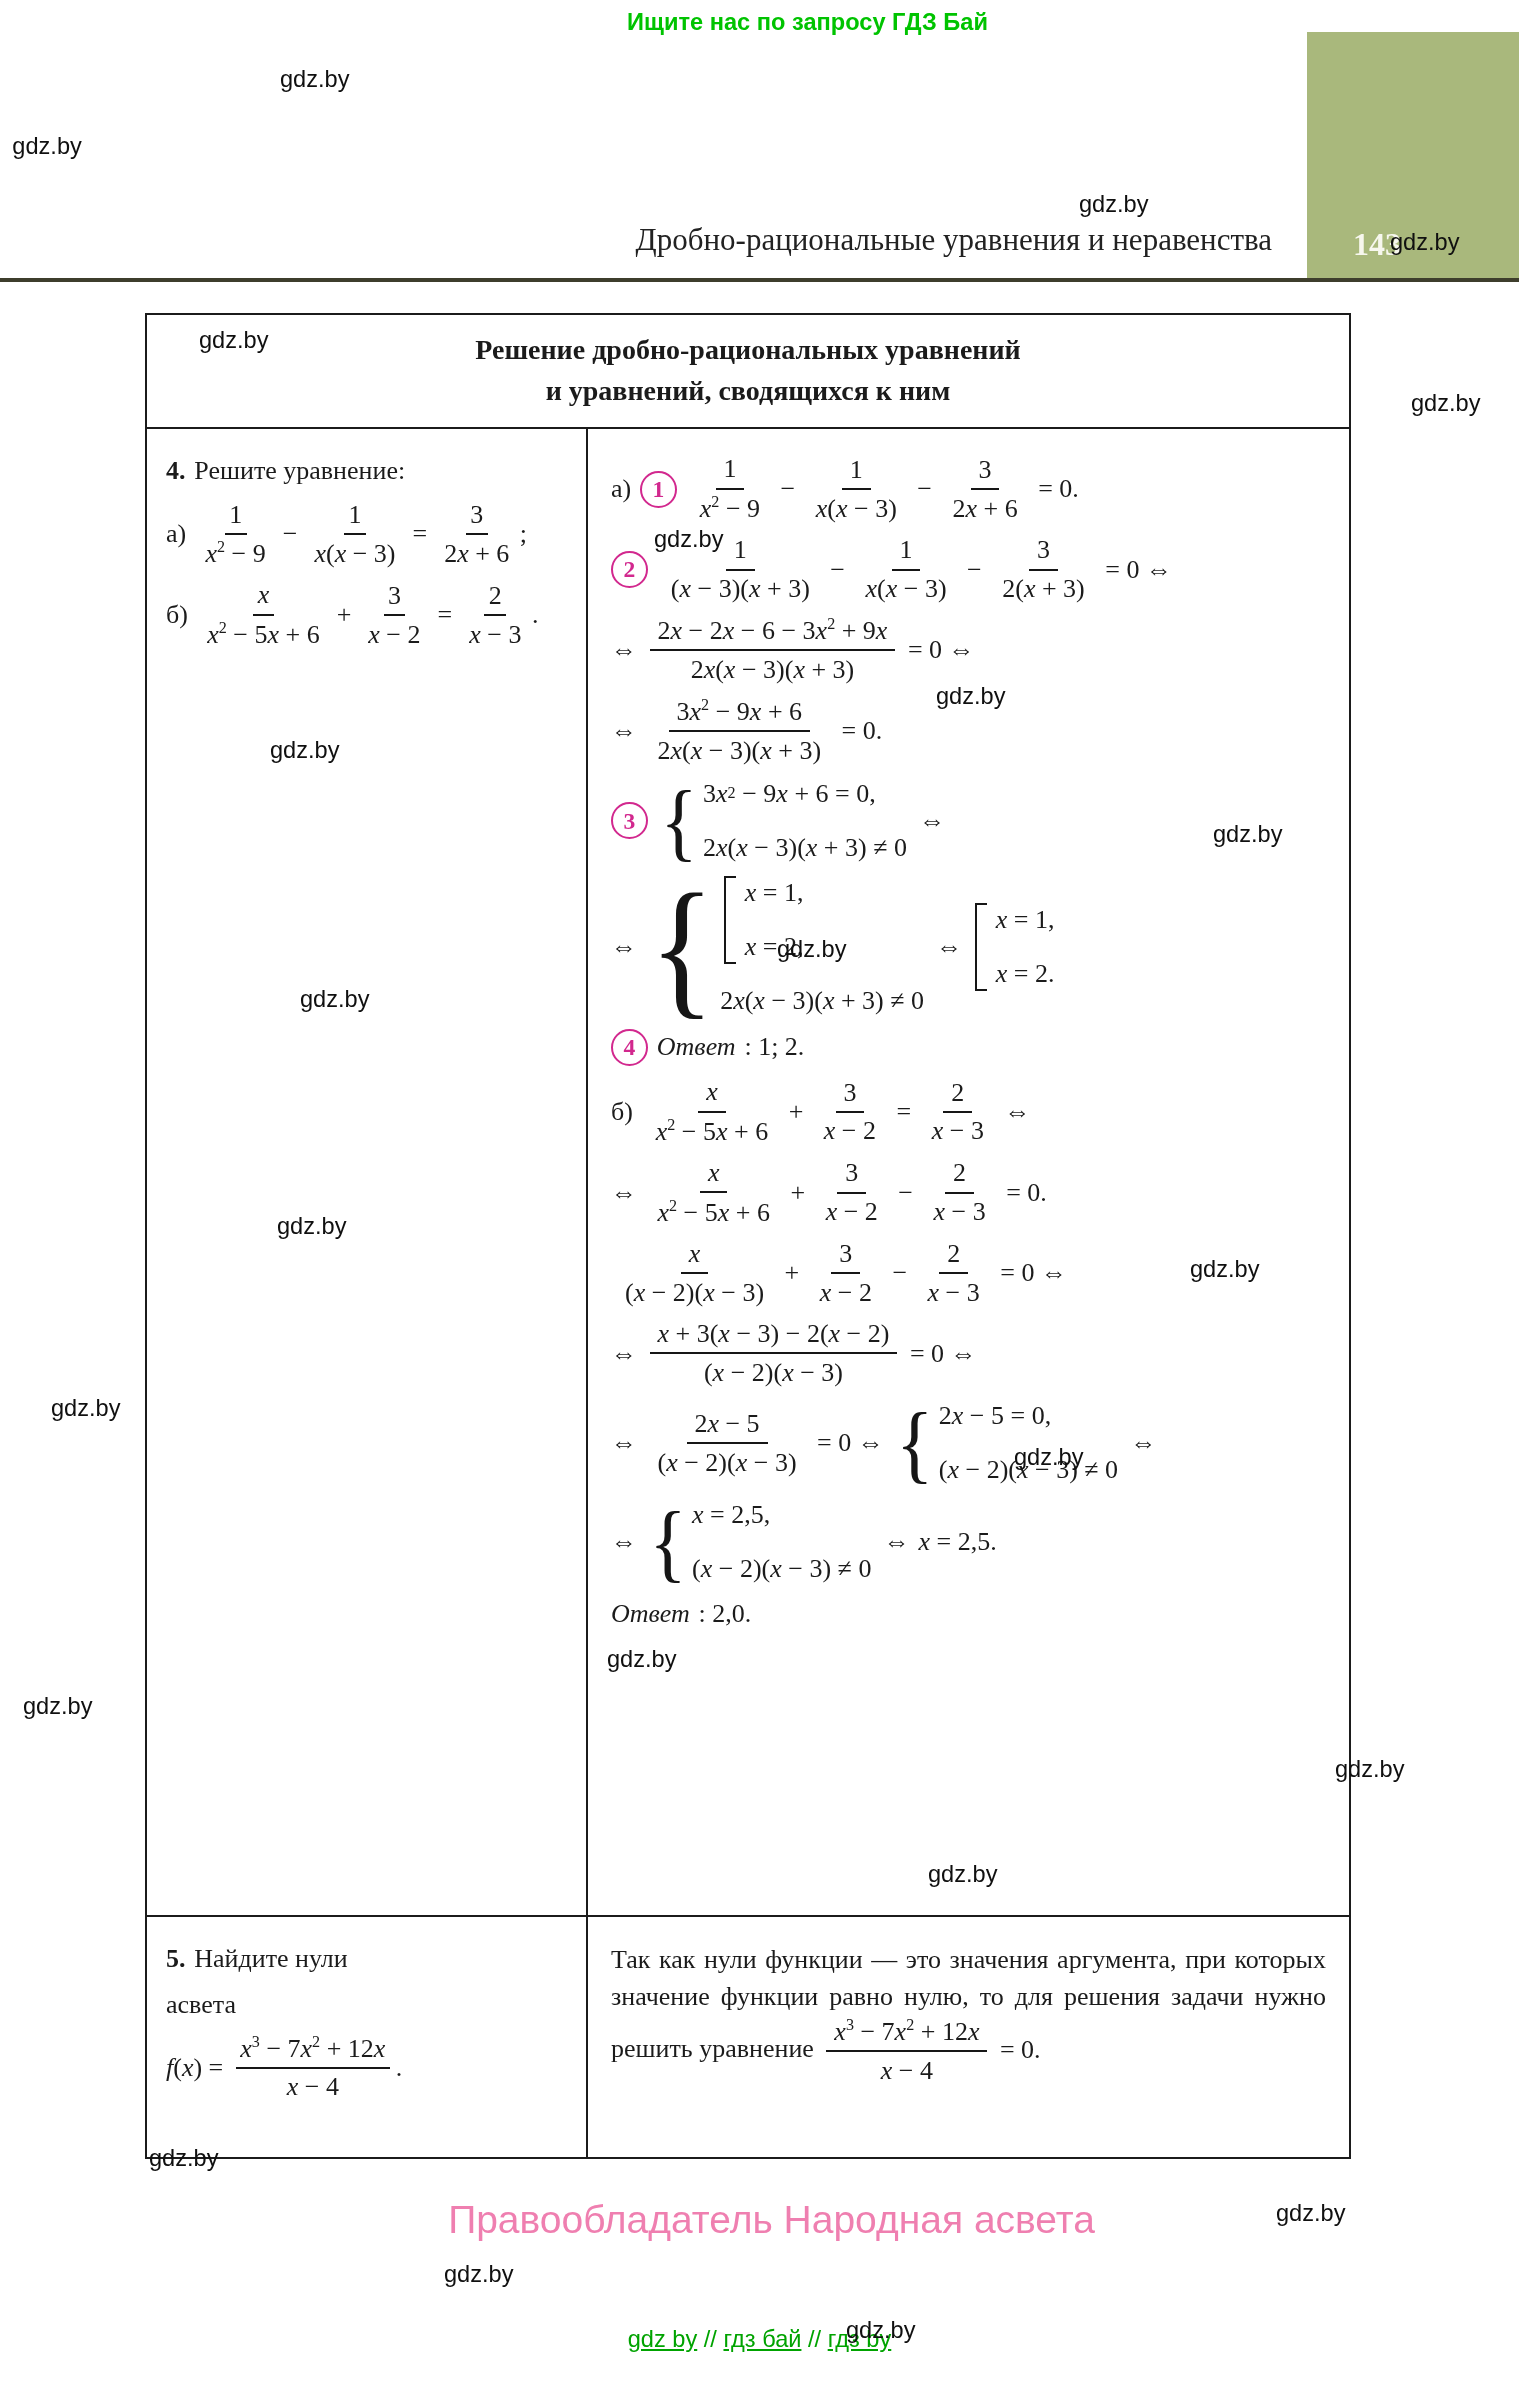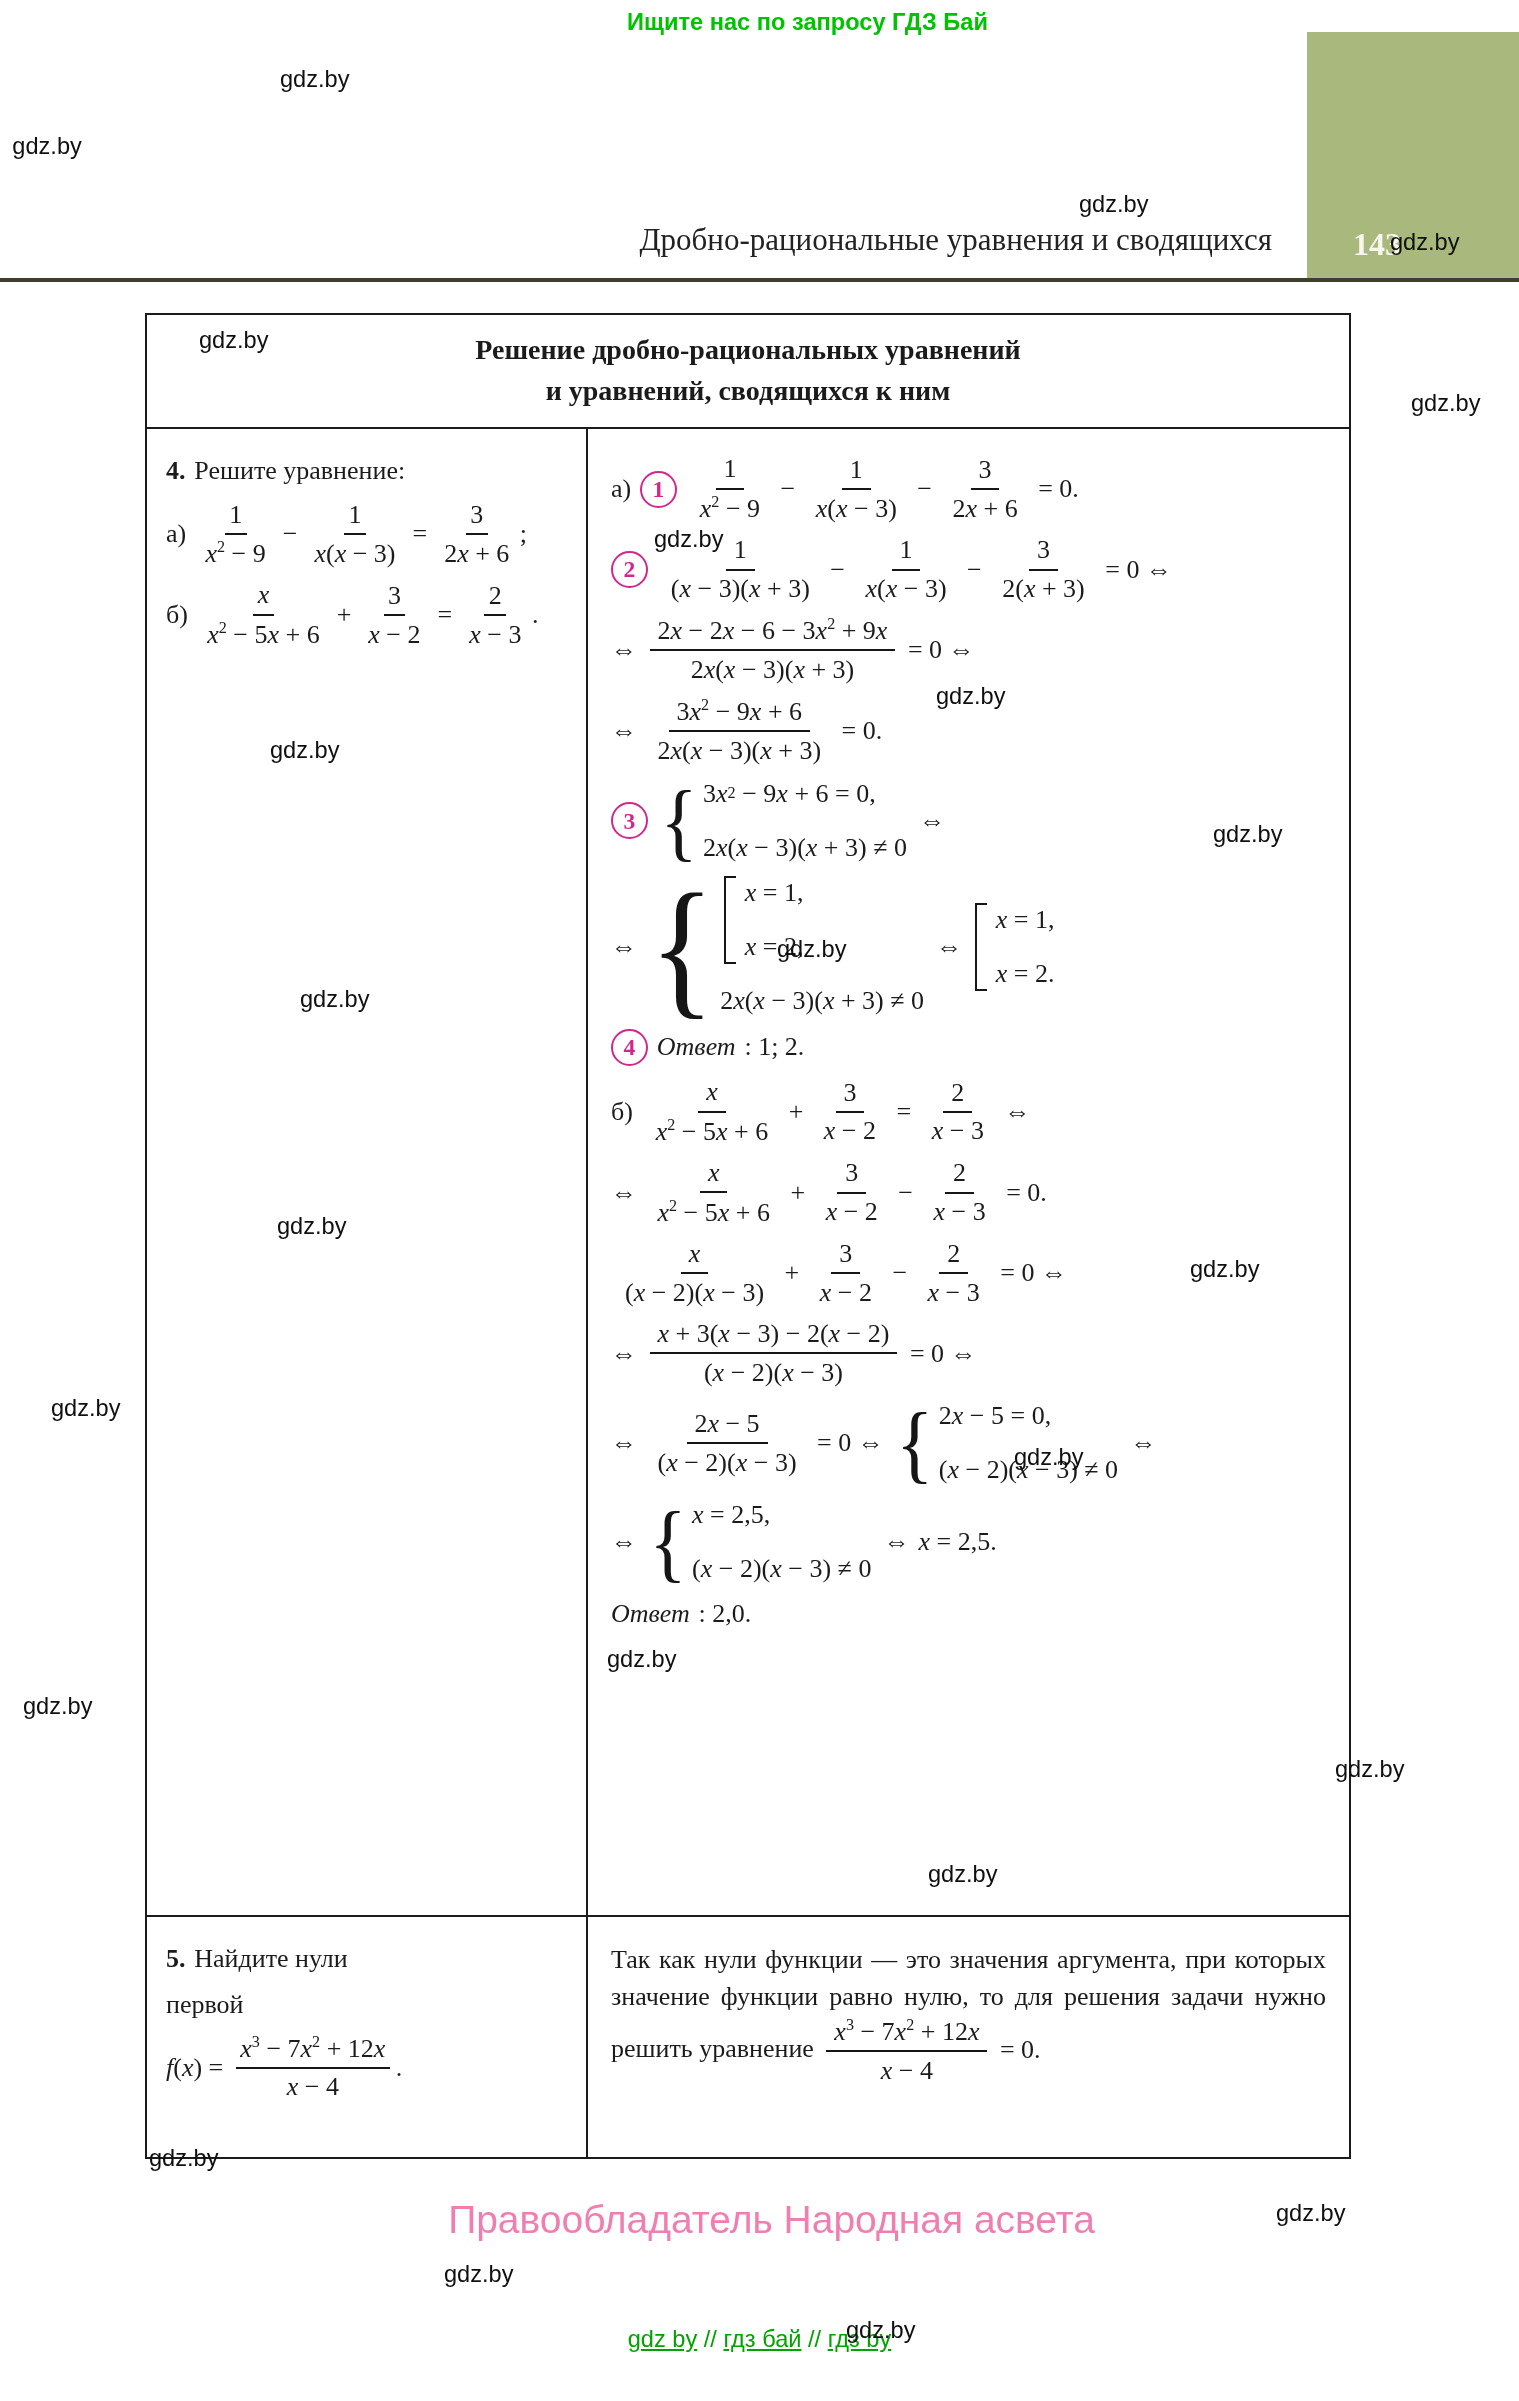--- a/index.html
+++ b/index.html
@@ -63,21 +63,21 @@
 <body>
 
 <div class="page">
 
   <div class="banner">Ищите нас по запросу ГДЗ Бай</div>
 
   <div class="green-box">
     <span class="pagenum">143</span>
   </div>
 
-  <div class="header-title">Дробно-рациональные уравнения и сводящихся</div>
+  <div class="header-title">Дробно-рациональные уравнения и неравенства</div>
   <div class="header-rule"></div>
 
   <div class="stable">
     <div class="t-head">
       <div>Решение дробно-рациональных уравнений</div>
       <div>и уравнений, сводящихся к ним</div>
     </div>
     <div class="t-row row1">
       <div class="cell left" id="p4">
           <div class="line">
@@ -266,21 +266,21 @@
           </div>
         </div>
     </div>
     <div class="t-row row2">
       <div class="cell left" id="p5">
           <div class="line">
             <span class="tx bold">5. </span>
             <span class="tx">Найдите нули</span>
           </div>
           <div class="line">
-            <span class="tx">первой</span>
+            <span class="tx">асвета</span>
           </div>
           <div class="line">
             <span class="math"><i>f</i>(<i>x</i>) = <span class="frac">
                 <span class="fr-n"><i>x</i><sup>3</sup> − 7<i>x</i><sup>2</sup> + 12<i>x</i></span>
                 <span class="fr-d"><i>x</i> − 4</span>
               </span>.</span>
           </div>
         </div>
       <div class="cell right" id="s5">
           <div class="para"><span class="tx">Так как нули функции — это значения аргумента, при которых значение функции равно нулю, то для решения задачи нужно решить уравнение </span><span class="math"><span class="frac">

